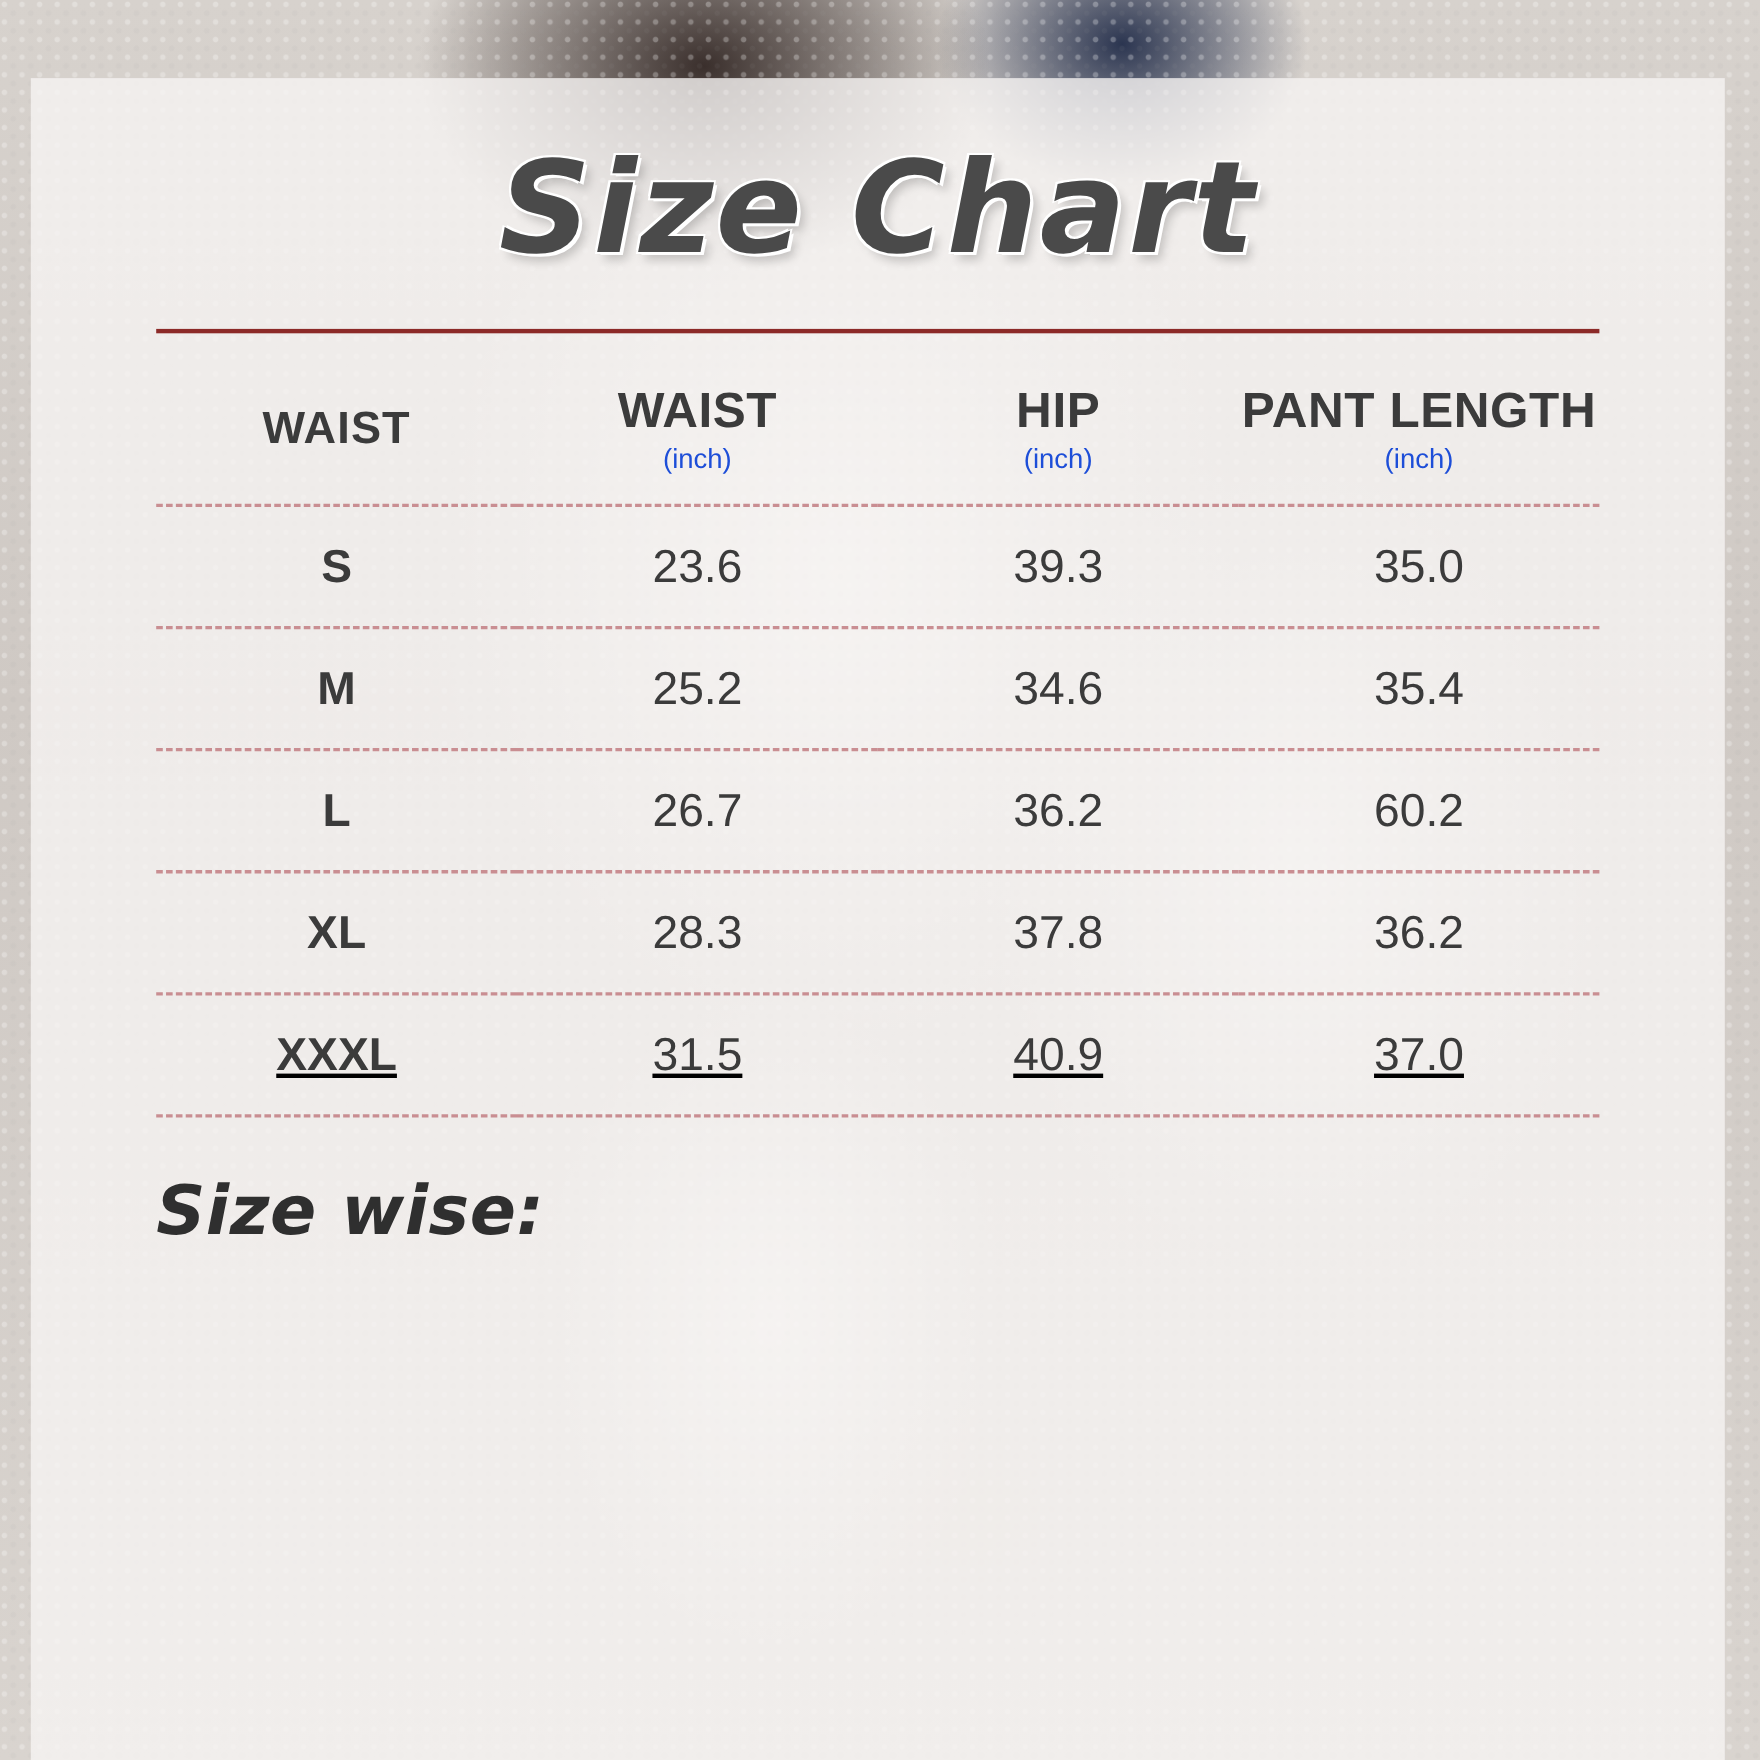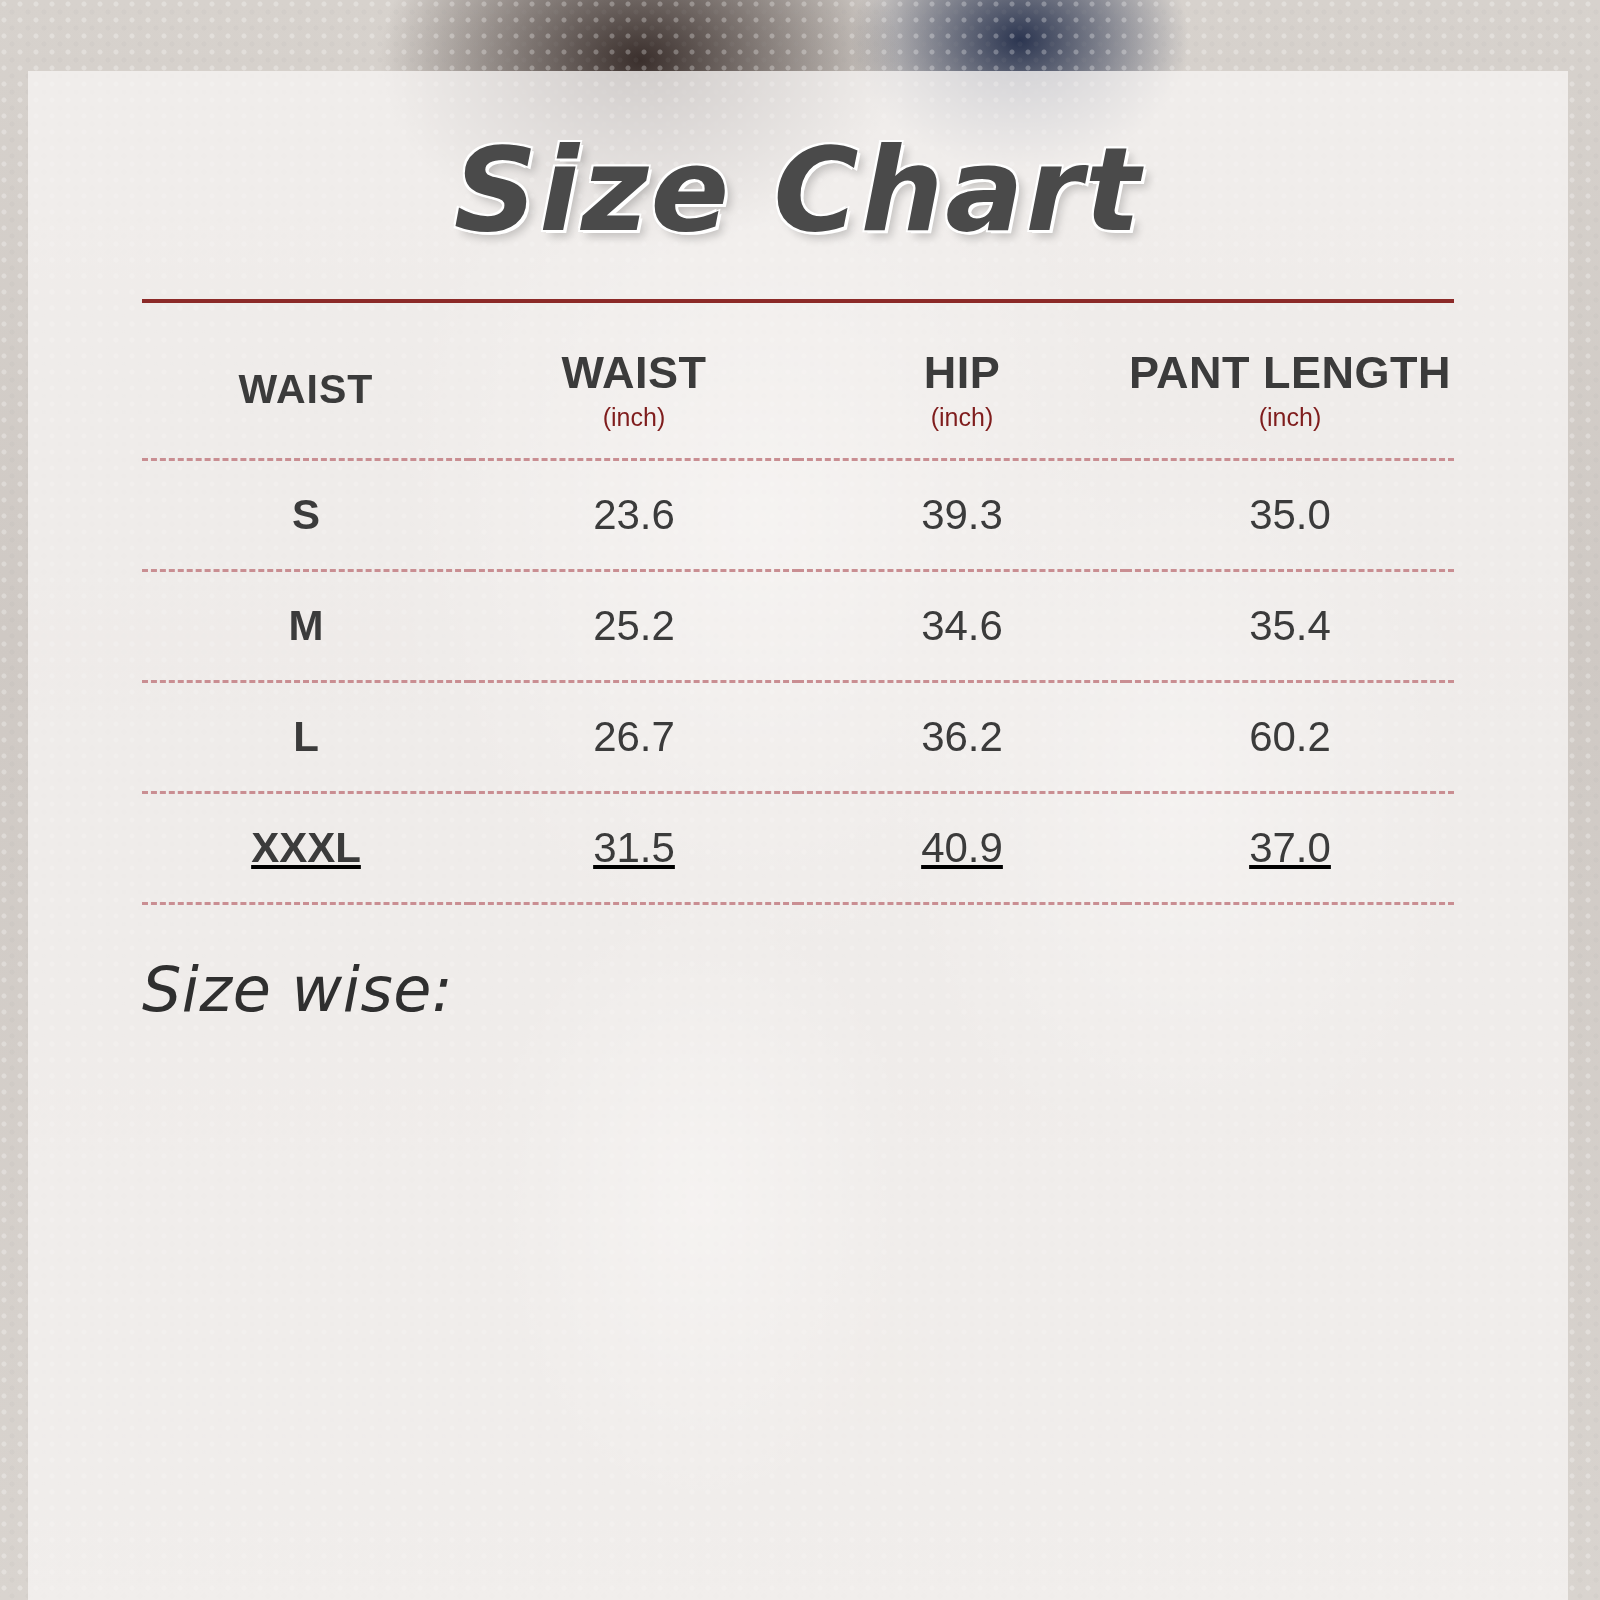--- a/index.html
+++ b/index.html
@@ -94,21 +94,21 @@
   .hdr-main {
     font-size: 45px;
     letter-spacing: 0.5px;
     display: block;
   }
   .hdr-unit {
     font-size: 25px;
     font-weight: normal;
     display: block;
     margin-top: 4px;
-    color: #7f1d1d;
+    color: #1d4ed8;
   }
   .hdr-size {
     font-size: 41px;
     letter-spacing: 1px;
   }
 
   table.size-table tbody tr {
     border-top: 3px dashed #c98e92;
   }
   table.size-table tbody tr:last-child {
@@ -117,21 +117,21 @@
   }
   table.size-table td {
     padding: 30px 0;
     font-size: 42px;
   }
   td.size-cell { font-weight: bold; font-size: 42px; }
 
   .sizewise-title {
     font-family: "DejaVu Sans", sans-serif;
     font-size: 62px;
-    font-weight: normal;
+    font-weight: bold;
     font-style: italic;
     color: #2f2f2f;
     margin: 48px 0 0 0;
     letter-spacing: 0.5px;
   }
   .sizewise-body {
     font-family: "DejaVu Sans", sans-serif;
     font-style: italic;
     font-size: 38px;
     line-height: 1.42;
@@ -184,20 +184,26 @@
         <td>34.6</td>
         <td>35.4</td>
       </tr>
       <tr>
         <td class="size-cell">L</td>
         <td>26.7</td>
         <td>36.2</td>
         <td>60.2</td>
       </tr>
       <tr>
+        <td class="size-cell">XL</td>
+        <td>28.3</td>
+        <td>37.8</td>
+        <td>36.2</td>
+      </tr>
+      <tr>
         <td class="size-cell">XXXL</td>
         <td>31.5</td>
         <td>40.9</td>
         <td>37.0</td>
       </tr>
     </tbody>
   </table>
 
   <div class="sizewise-title">Size wise:</div>
 

